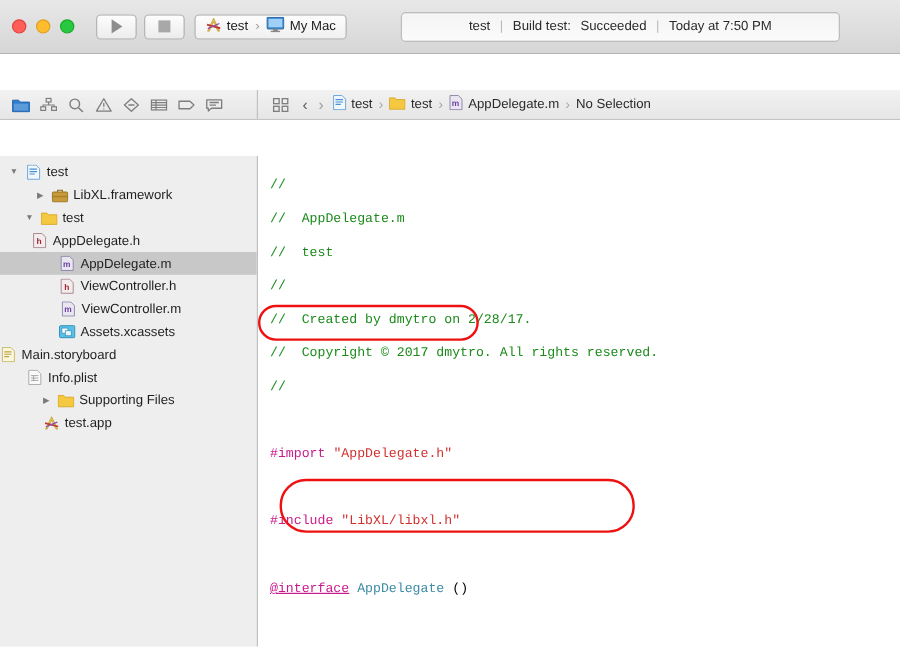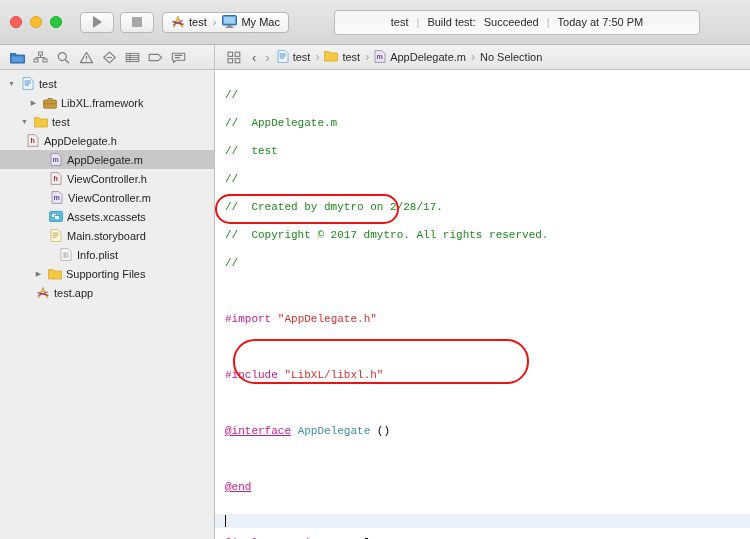--- a/index.html
+++ b/index.html
@@ -6,21 +6,21 @@
   html, body {
     width: 750px; height: 539px;
     overflow: hidden;
     font-family: "Liberation Sans", sans-serif;
     background: #ffffff;
   }
   #app {
     position: relative;
     width: 750px; height: 539px;
     background: #ffffff;
-    display: flex; flex-direction: column;
+    display: flex; flex-direction: column; gap: 30px;
   }
 
   
   .toolbar {
     height: 45px;
     background: linear-gradient(to bottom, #e8e8e8 0%, #d6d6d6 100%);
     border-bottom: 1px solid #b4b4b4;
     display: flex; align-items: center;
     padding: 0 10px;
     flex: 0 0 45px;
@@ -383,31 +383,31 @@
         <span class="ficon">
           <svg width="14" height="13" viewBox="0 0 14 13">
               <rect x="0.6" y="1.4" width="12.8" height="10" rx="1" fill="#5bc0e8" stroke="#2d8fb8" stroke-width="0.8"></rect>
               <rect x="2.6" y="3.4" width="5" height="4.2" fill="#fff" stroke="#2d8fb8" stroke-width="0.6"></rect>
               <rect x="5.4" y="5.6" width="5" height="4.2" fill="#e8f6fc" stroke="#2d8fb8" stroke-width="0.6"></rect>
             </svg>
         </span>
         <span class="rlabel">Assets.xcassets</span>
       </div>
 
-      <div class="row" style="padding-left:49px">
+      <div class="row" style="">
         <span class="ficon">
           <svg width="12" height="13" viewBox="0 0 12 13">
               <path d="M1 0.6h7l3 3v8.8H1z" fill="#fcf6dd" stroke="#c9b96a" stroke-width="0.8"></path>
               <path d="M2.6 4.2h6M2.6 6.2h6M2.6 8.2h4" stroke="#b8a44a" stroke-width="0.9"></path>
             </svg>
         </span>
         <span class="rlabel">Main.storyboard</span>
       </div>
 
-      <div class="row" style="padding-left:59px">
+      <div class="row" style="padding-left:22px">
         <span class="ficon">
           <svg width="12" height="13" viewBox="0 0 12 13">
               <path d="M1 0.6h7l3 3v8.8H1z" fill="#fafafa" stroke="#a9a9a9" stroke-width="0.8"></path>
               <path d="M2.8 5h6.2M2.8 7h6.2M2.8 9h6.2M5 4.6v5" stroke="#9a9a9a" stroke-width="0.7"></path>
             </svg>
         </span>
         <span class="rlabel">Info.plist</span>
       </div>
 
       <div class="row" style="padding-left:33px">

